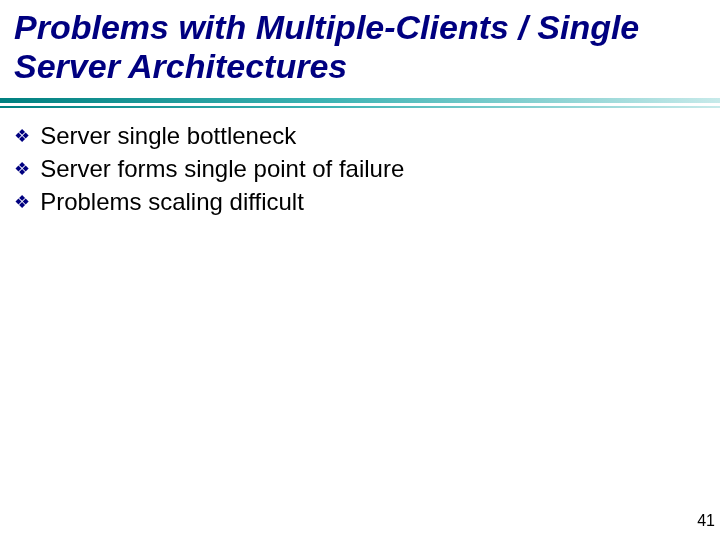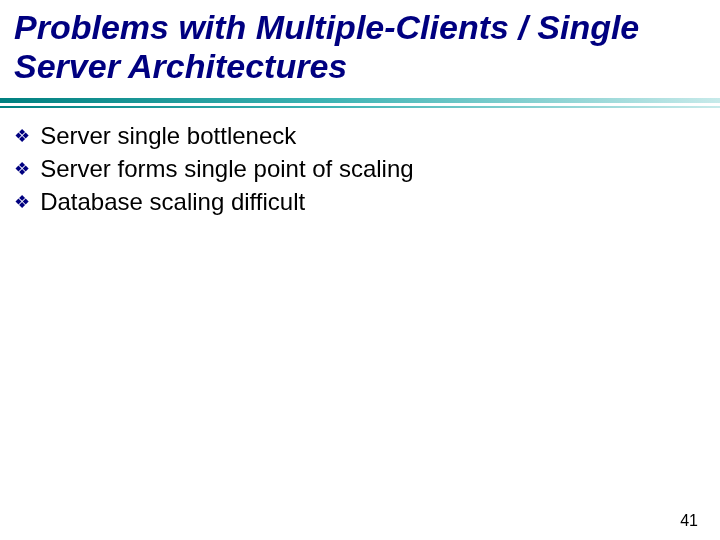--- a/index.html
+++ b/index.html
@@ -6,44 +6,44 @@
     html, body { width: 720px; height: 540px; background: #fff; font-family: Arial, Helvetica, sans-serif; position: relative; overflow: hidden; }
     .slide { width: 720px; height: 540px; position: relative; }
     .title { position: absolute; top: 8px; left: 14px; right: 14px; font-size: 34px; font-weight: bold; color: #000080; line-height: 1.15; font-style: italic; }
     .rule { position: absolute; top: 98px; left: 0; width: 720px; }
     .rule .bar-top { height: 5px; background: linear-gradient(to right, #008080 0%, #3cb3b3 45%, #c7eaea 100%); }
     .rule .bar-gap { height: 3px; background: #fff; }
     .rule .bar-bot { height: 2px; background: linear-gradient(to right, #008080 0%, #3cb3b3 45%, #c7eaea 100%); }
     .body { position: absolute; top: 120px; left: 14px; right: 14px; }
     .bullet-item { display: flex; align-items: flex-start; margin-bottom: 2px; font-size: 24px; color: #000; line-height: 1.3; }
     .bullet-marker { color: #000080; font-size: 18px; margin-right: 10px; margin-top: 5px; font-family: 'Arial Unicode MS', Arial, sans-serif; flex-shrink: 0; }
-    .page-num { position: absolute; bottom: 10px; right: 22px; font-size: 16px; color: #000; }
+    .page-num { position: absolute; bottom: 10px; right: 5px; font-size: 16px; color: #000; }
   </style>
 </head>
 <body>
 <div class="slide">
 
   <div class="title">Problems with Multiple-Clients / Single Server Architectures</div>
 
   <div class="rule">
     <div class="bar-top"></div>
     <div class="bar-gap"></div>
     <div class="bar-bot"></div>
   </div>
 
   <div class="body">
     <div class="bullet-item">
       <span class="bullet-marker">❖</span>
       <span>Server single bottleneck</span>
     </div>
     <div class="bullet-item">
       <span class="bullet-marker">❖</span>
-      <span>Server forms single point of scaling</span>
+      <span>Server forms single point of failure</span>
     </div>
     <div class="bullet-item">
       <span class="bullet-marker">❖</span>
-      <span>Database scaling difficult</span>
+      <span>Problems scaling difficult</span>
     </div>
   </div>
 
   <div class="page-num">41</div>
 
 </div>
 
 </body></html>

